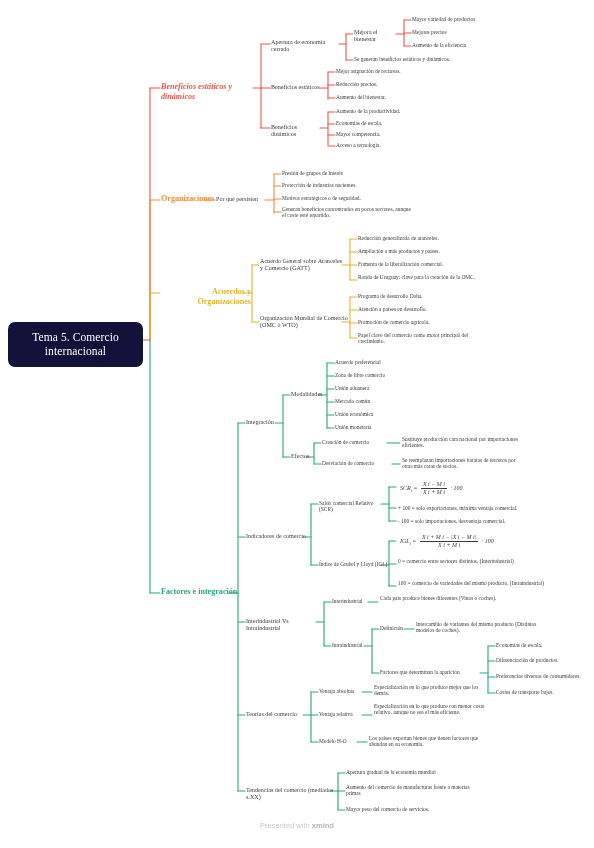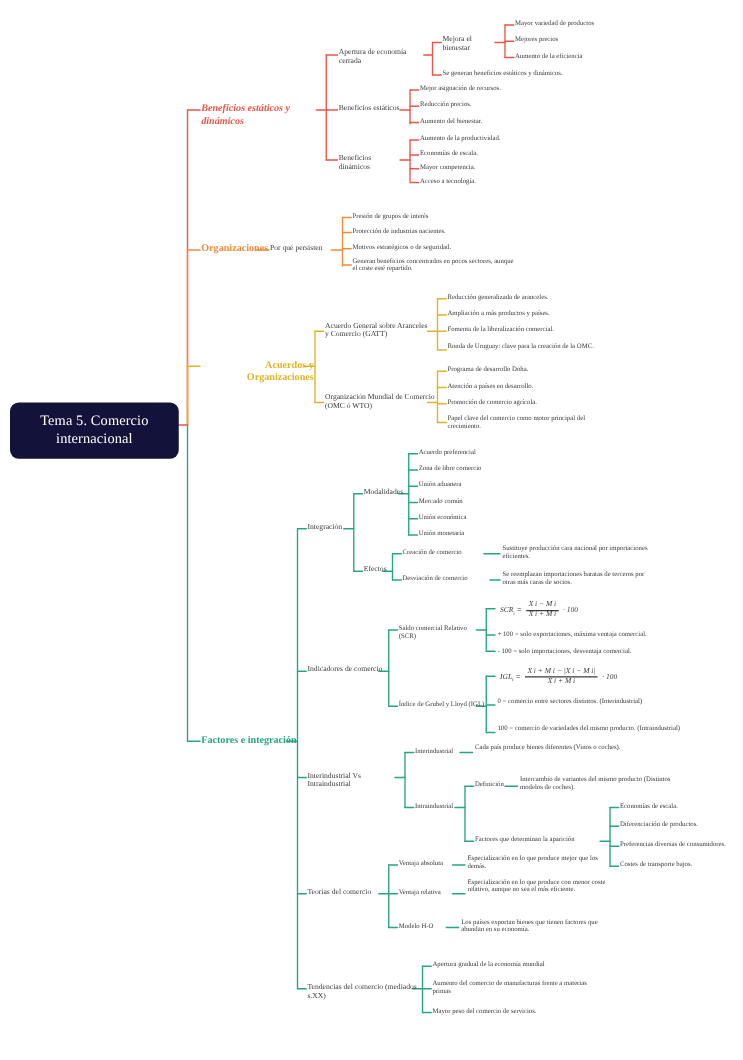--- a/index.html
+++ b/index.html
@@ -473,14 +473,17 @@
   <div class="node lvl3" style="left:346px;top:769px;width:130px;">
     <span class="txt">Apertura gradual de la economía mundial</span>
   </div>
   <div class="node lvl3" style="left:346px;top:784px;width:130px;">
     <span class="txt">Aumento del comercio de manufacturas frente a materias primas</span>
   </div>
   <div class="node lvl3" style="left:346px;top:806px;width:130px;">
     <span class="txt">Mayor peso del comercio de servicios.</span>
   </div>
 
+  <div id="footer">
+    <span>Presented with </span><b>xmind</b>
+  </div>
 
 </div>
 
 </body></html>

